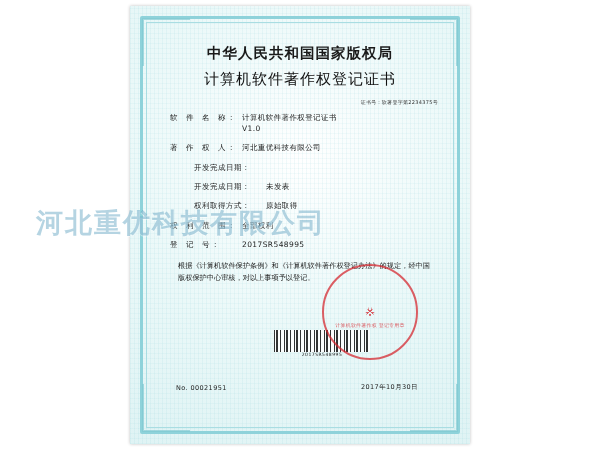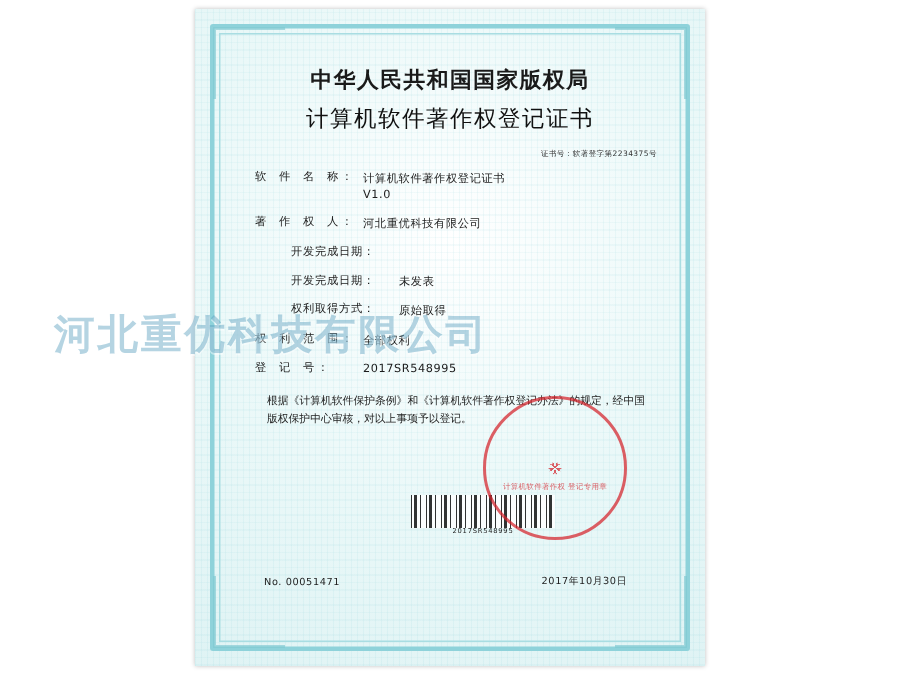--- a/index.html
+++ b/index.html
@@ -264,21 +264,21 @@
       <div class="barcode"></div>
       <div class="barcode-num">2017SR548995</div>
 
       <div class="seal">
         <div class="seal-arc"></div>
         <div class="seal-center-text">计算机软件著作权
 登记专用章</div>
       </div>
 
       <div class="footer">
-        <div class="no">No. 00051471</div>
+        <div class="no">No. 00021951</div>
         <div class="date">2017年10月30日</div>
       </div>
 
     </div>
   </div>
 
   <div class="watermark">河北重优科技有限公司</div>
 </div>
 
 </body></html>

